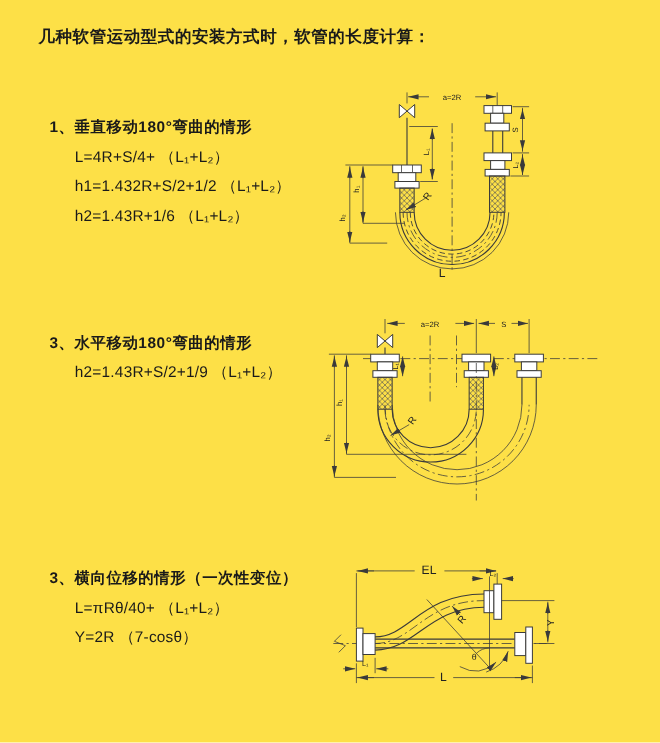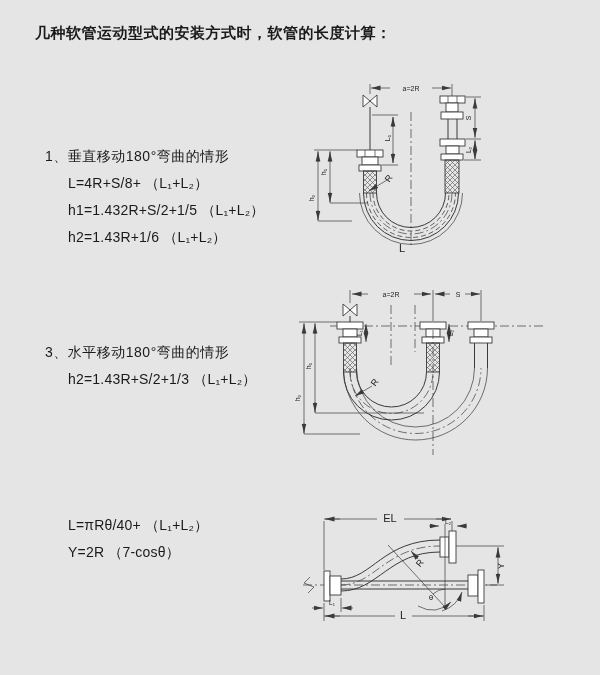--- a/index.html
+++ b/index.html
@@ -1,21 +1,21 @@
 <!DOCTYPE html>
 <html><head>
 <meta charset="utf-8">
 <style>
   html,body{margin:0;padding:0;background:#fff;}
-  .page{position:relative;width:600px;height:675px;background:#e5e5e5;overflow:hidden;
+  .page{position:relative;width:600px;height:675px;background:#fde047;overflow:hidden;
         font-family:"Liberation Sans","DejaVu Sans",sans-serif;color:#1a1a1a;}
   .title{position:absolute;left:35px;top:24px;font-size:15px;font-weight:700;letter-spacing:.5px;}
   .sec{position:absolute;left:45px;}
   #sec1{top:107px}#sec2{top:303px}#sec3{top:517px}
-  .heading{font-size:14px;font-weight:400;height:27px;letter-spacing:.5px;white-space:nowrap;margin-top:41px;}
+  .heading{font-size:14px;font-weight:700;height:27px;letter-spacing:.5px;white-space:nowrap;}
   .formula{font-size:14px;height:27px;padding-left:23px;letter-spacing:.2px;white-space:nowrap;}
   svg{position:absolute;overflow:visible;}
   #dia1{left:298px;top:68px;width:292px;height:196px;}
   #dia2{left:294px;top:281px;width:306px;height:182px;}
   #dia3{left:298px;top:503px;width:302px;height:147px;}
   .ln{stroke:#3a3a3a;stroke-width:1;fill:none;}
   .fl{stroke:#3a3a3a;stroke-width:.9;fill:#ffffff;}
   .br{stroke:#3a3a3a;stroke-width:.9;}
   .dm{stroke:#3a3a3a;stroke-width:.7;fill:none;}
   .cl{stroke:#3a3a3a;stroke-width:.7;fill:none;stroke-dasharray:9 3 2 3;}
@@ -26,31 +26,32 @@
 </style>
 </head>
 <body>
 
 <div class="page">
 
   <div class="title">几种软管运动型式的安装方式时，软管的长度计算：</div>
 
   <div class="sec" id="sec1">
     <div class="heading">1、垂直移动180°弯曲的情形</div>
-    <div class="formula">L=4R+S/8+ （L₁+L₂）</div>
-    <div class="formula">h1=1.432R+S/2+1/5 （L₁+L₂）</div>
+    <div class="formula">L=4R+S/4+ （L₁+L₂）</div>
+    <div class="formula">h1=1.432R+S/2+1/2 （L₁+L₂）</div>
     <div class="formula">h2=1.43R+1/6 （L₁+L₂）</div>
   </div>
 
   <div class="sec" id="sec2">
     <div class="heading">3、水平移动180°弯曲的情形</div>
-    <div class="formula">h2=1.43R+S/2+1/3 （L₁+L₂）</div>
+    <div class="formula">h2=1.43R+S/2+1/9 （L₁+L₂）</div>
   </div>
 
   <div class="sec" id="sec3">
+    <div class="heading">3、横向位移的情形（一次性变位）</div>
     <div class="formula">L=πRθ/40+ （L₁+L₂）</div>
     <div class="formula">Y=2R （7-cosθ）</div>
   </div>
 
   <svg id="dia1" viewBox="298 68 292 196">
     <defs>
       <marker id="arw1" markerWidth="10" markerHeight="6" refX="9.5" refY="3" orient="auto" markerUnits="userSpaceOnUse">
         <path d="M0,0.6 L9.5,3 L0,5.4 Z" fill="#3a3a3a"></path>
       </marker>
       <pattern id="braid1" width="5" height="5" patternUnits="userSpaceOnUse">

